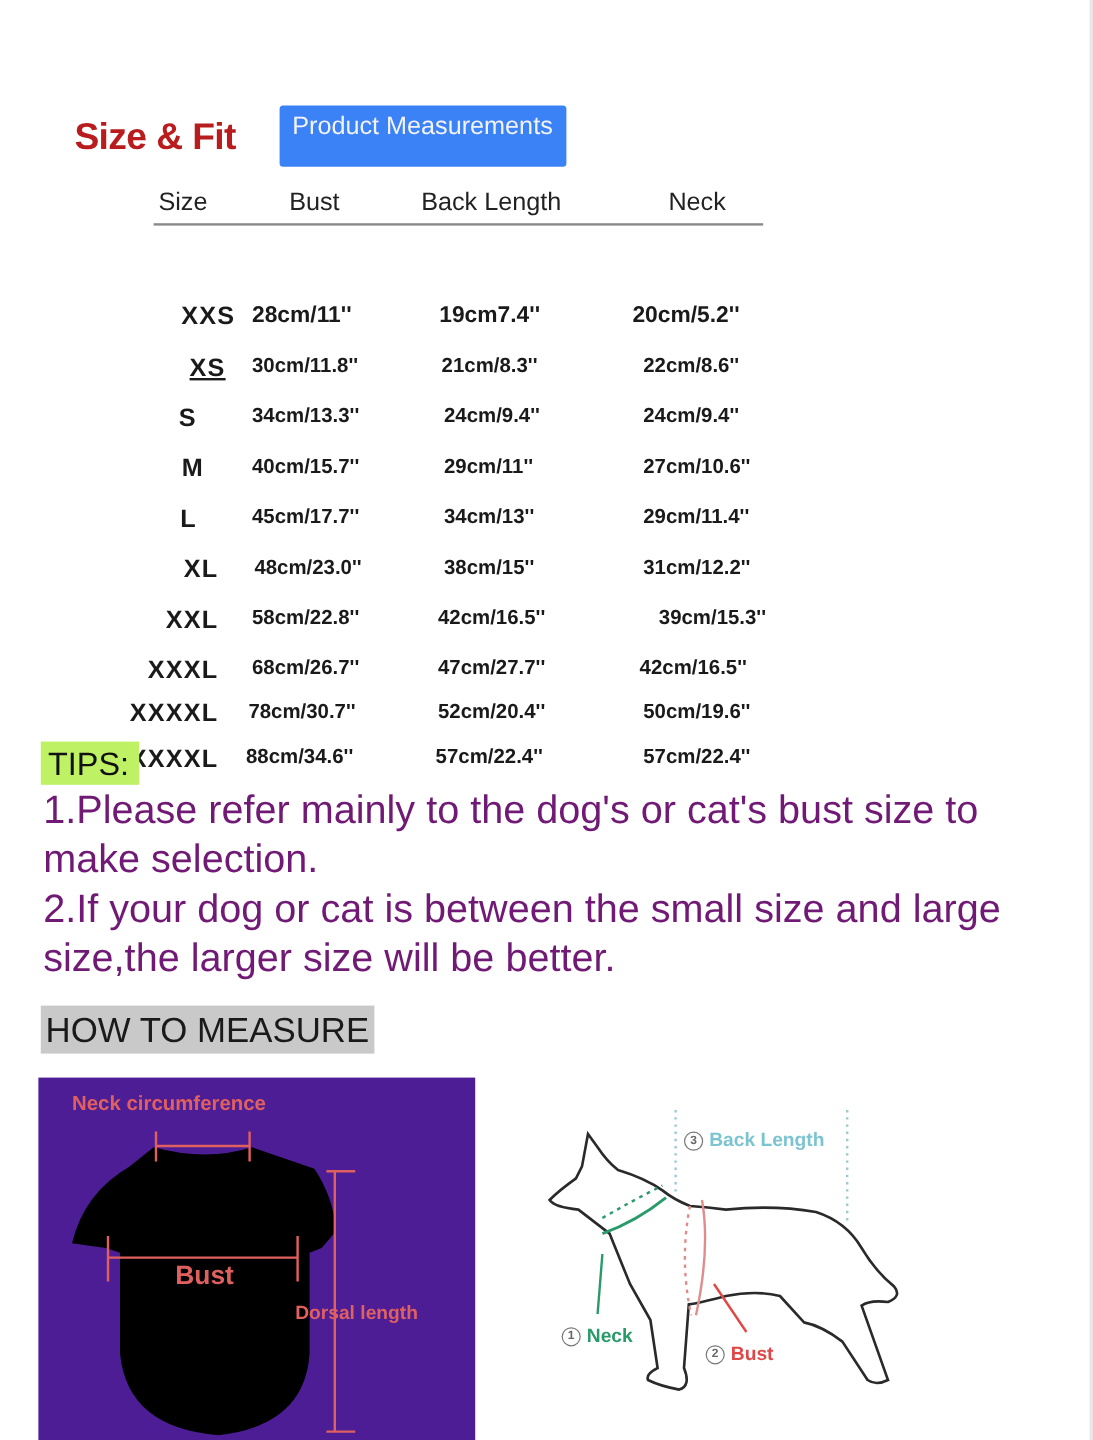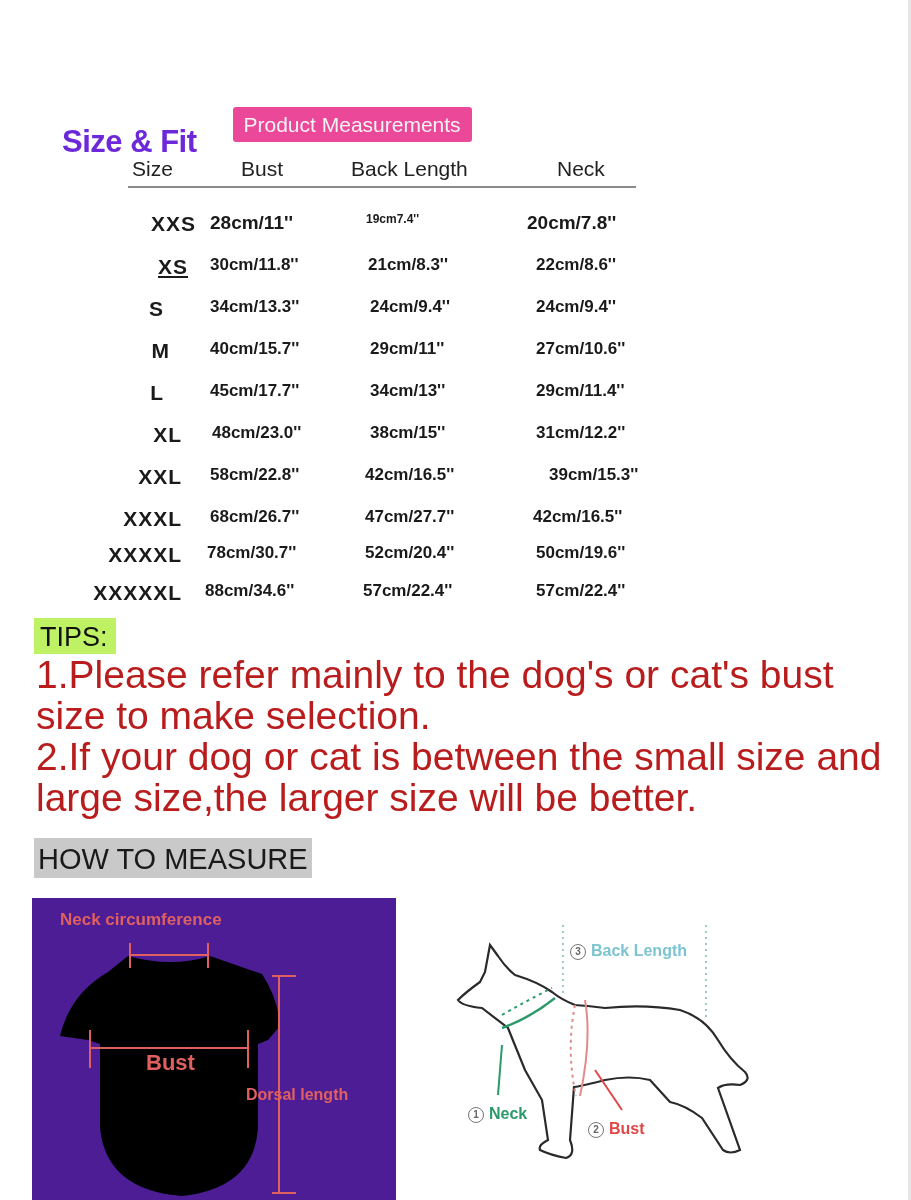--- a/index.html
+++ b/index.html
@@ -5,35 +5,35 @@
   html, body { margin: 0; padding: 0; }
   body {
     width: 911px; height: 1200px; overflow: hidden;
     background: #ffffff;
     font-family: "Liberation Sans", sans-serif;
     color: #1a1a1a;
     position: relative;
   }
   .right-edge { position: absolute; right: 0; top: 0; width: 3px; height: 1200px; background: #e6e6e6; }
   .header { position: absolute; left: 62px; top: 88px; display: flex; align-items: center; }
-  .title { font-size: 31px; font-weight: bold; color: #6d28d9; letter-spacing: -0.5px; margin-top: 36px; }
+  .title { font-size: 31px; font-weight: bold; color: #b91c1c; letter-spacing: -0.5px; }
   .badge {
-    margin-left: 36px; background: #ec4899; color: #f3f3f3;
-    font-size: 21px; padding: 6px 11px 5px 11px; border-radius: 3px;
+    margin-left: 36px; background: #3b82f6; color: #f3f3f3;
+    font-size: 21px; padding: 6px 11px 21px 11px; border-radius: 3px;
   }
   .head-line { position: absolute; left: 128px; top: 186px; width: 508px; height: 2px; background: #8a8a8a; }
-  .row { position: absolute; left: 0; width: 700px; height: 42px; }
+  .row { position: absolute; left: 0; width: 700px; height: 42px; margin-top: 40px; }
   .cell { position: absolute; top: 0; white-space: nowrap; font-weight: bold; color: #1a1a1a; }
   .cell.size { font-size: 21px; text-align: right; width: 120px; left: 62px; letter-spacing: 1px; }
   .cell.val { font-size: 17px; }
   .tips-badge {
     position: absolute; left: 34px; top: 618px; background: #bef264; color: #111;
     font-size: 27px; padding: 0 8px 0 6px; height: 36px; line-height: 38px;
   }
-  .tips-text { position: absolute; left: 36px; top: 654px; width: 850px; font-size: 39px; line-height: 41px; color: #b91c1c; }
+  .tips-text { position: absolute; left: 36px; top: 654px; width: 850px; font-size: 33px; line-height: 41px; color: #701a75; }
   .how-badge {
     position: absolute; left: 34px; top: 838px; background: #c9c9c9; color: #1a1a1a;
     font-size: 29px; padding: 0 4px; height: 40px; line-height: 42px;
   }
   .shirt-panel { position: absolute; left: 32px; top: 898px; width: 364px; height: 302px; background: #4c1d95; }
   .shirt-label { position: absolute; color: #e06060; font-weight: bold; white-space: nowrap; }
   .dog-panel { position: absolute; left: 440px; top: 900px; width: 300px; height: 300px; }
   .dog-label { position: absolute; font-weight: bold; white-space: nowrap; font-size: 16px; }
   .circ { display: inline-block; width: 14px; height: 14px; border: 1.5px solid #777; border-radius: 50%; font-size: 10px; line-height: 14px; text-align: center; color: #666; margin-right: 5px; vertical-align: middle; }
 </style>
@@ -52,22 +52,22 @@
   <span style="position:absolute;left:241px;top:157px;font-size:21px;color:#222;">Bust</span>
   <span style="position:absolute;left:351px;top:157px;font-size:21px;color:#222;">Back Length</span>
   <span style="position:absolute;left:557px;top:157px;font-size:21px;color:#222;">Neck</span>
 </div>
 <div class="head-line"></div>
 
 <div>
   <div class="row" style="top:212px;">
     <span class="cell size" style="left:76px;width:120px;text-align:right;">XXS</span>
     <span class="cell val" style="left:210px;font-size:19px;text-align:center;">28cm/11''</span>
-    <span class="cell val" style="left:366px;font-size:12px;text-align:center;">19cm7.4''</span>
-    <span class="cell val" style="left:527px;font-size:19px;">20cm/7.8''</span>
+    <span class="cell val" style="left:366px;font-size:19px;text-align:center;">19cm7.4''</span>
+    <span class="cell val" style="left:527px;font-size:19px;">20cm/5.2''</span>
   </div>
   <div class="row" style="top:255px;">
     <span class="cell size" style="left:68px;text-decoration:underline;">XS</span>
     <span class="cell val" style="left:210px;">30cm/11.8''</span>
     <span class="cell val" style="left:368px;">21cm/8.3''</span>
     <span class="cell val" style="left:536px;">22cm/8.6''</span>
   </div>
   <div class="row" style="top:297px;">
     <span class="cell size" style="left:44px;">S</span>
     <span class="cell val" style="left:210px;">34cm/13.3''</span>

